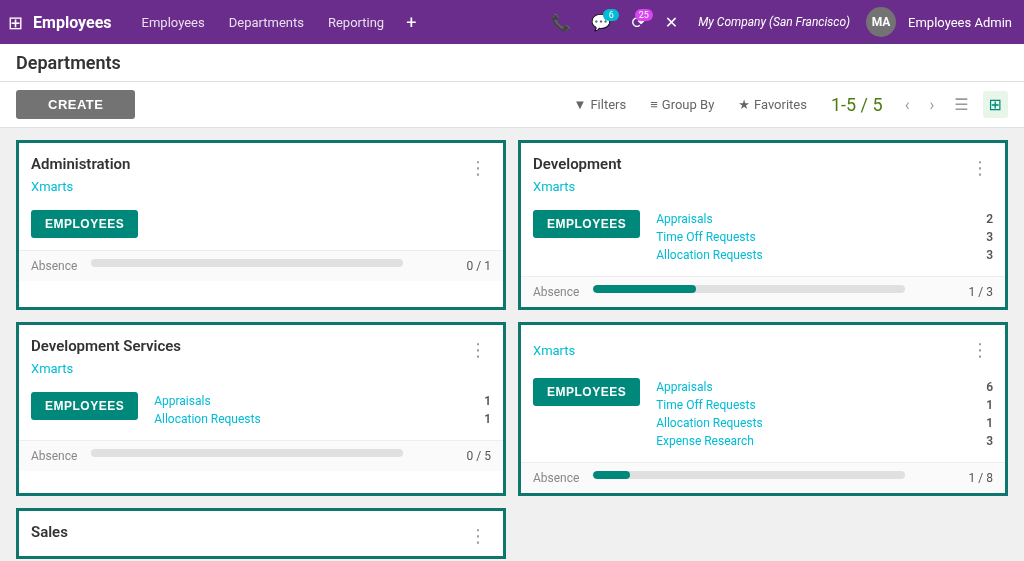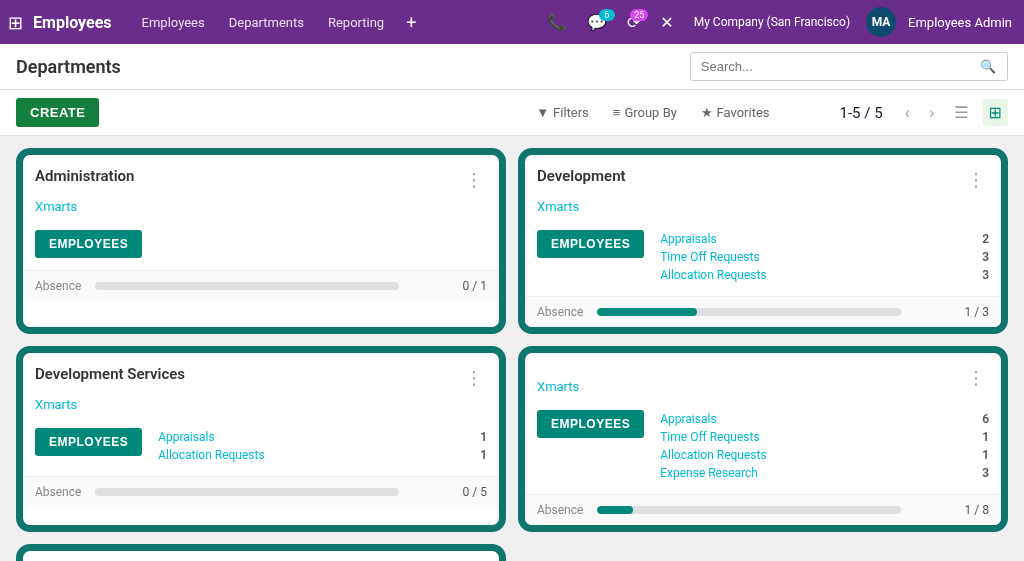--- a/index.html
+++ b/index.html
@@ -20,22 +20,22 @@
     .topnav-menu-item { color: rgba(255,255,255,0.85); padding: 4px 10px; cursor: pointer; font-size: 13px; border-radius: 3px; }
     .topnav-plus { color: white; font-size: 18px; padding: 4px 8px; cursor: pointer; }
     .topnav-spacer { flex: 1; }
     .topnav-icon { color: white; padding: 4px 8px; cursor: pointer; font-size: 16px; position: relative; }
     .badge {
       position: absolute; top: 0; right: 0;
       background: #00bcd4; color: white; font-size: 9px;
       border-radius: 10px; padding: 1px 4px; min-width: 16px; text-align: center;
     }
     .badge-orange { background: #d946ef; }
-    .topnav-company { color: white; font-size: 12px; padding: 4px 8px; }
-    .topnav-avatar { width: 30px; height: 30px; border-radius: 50%; background: #0c4a6e; display: flex; align-items: center; justify-content: center; color: white; font-size: 12px; font-weight: bold; margin: 0 4px; }
+    .topnav-company { color: white; font-size: 12px; padding: 4px 8px; font-style: italic; }
+    .topnav-avatar { width: 30px; height: 30px; border-radius: 50%; background: #737373; display: flex; align-items: center; justify-content: center; color: white; font-size: 12px; font-weight: bold; margin: 0 4px; }
     .topnav-user { color: white; font-size: 13px; padding: 4px 4px; }
 
     
     .main-container { display: flex; height: calc(561px - 44px); }
 
     
     .page-content { flex: 1; display: flex; flex-direction: column; overflow: hidden; }
 
     
     .page-header {
@@ -56,60 +56,60 @@
     
     .toolbar {
       background: white;
       padding: 8px 16px;
       border-bottom: 1px solid #e0e0e0;
       display: flex;
       align-items: center;
       gap: 8px;
     }
     .btn-create {
-      background: #15803d;
+      background: #737373;
       color: white;
       border: none;
-      padding: 7px 14px;
+      padding: 7px 32px;
       font-size: 13px;
       font-weight: 600;
       border-radius: 3px;
       cursor: pointer;
       letter-spacing: 0.5px;
     }
     .toolbar-spacer { flex: 1; }
     .filter-btn { color: #666; cursor: pointer; padding: 4px 8px; font-size: 13px; display: flex; align-items: center; gap: 4px; }
-    .pagination { color: #0f172a; font-size: 15px; padding: 0 8px; margin-left: 46px; }
+    .pagination { color: #4d7c0f; font-size: 18px; padding: 0 8px; }
     .view-btn { color: #999; cursor: pointer; padding: 4px 6px; font-size: 16px; border-radius: 3px; }
     .view-btn.active { color: #00897b; background: #e8f5e9; }
 
     
     .cards-area {
       flex: 1;
       overflow-y: auto;
       padding: 12px 16px;
       background: #f0f0f0;
     }
     .cards-grid { display: grid; grid-template-columns: 1fr 1fr; gap: 12px; }
 
     
     .dept-card {
       background: white;
-      border: 7px solid #0f766e;
-      border-radius: 14px;
+      border: 3px solid #0f766e;
+      border-radius: 0;
       overflow: hidden;
     }
     .card-header {
       padding: 12px 12px 8px 12px;
       display: flex;
       justify-content: space-between;
       align-items: flex-start;
     }
     .card-dept-name { font-size: 15px; font-weight: 600; color: #333; }
-    .card-company { color: #00bcd4; font-size: 13px; margin-top: 14px; }
+    .card-company { color: #00bcd4; font-size: 13px; margin-top: 6px; }
     .card-menu { color: #999; cursor: pointer; font-size: 18px; padding: 2px 4px; }
     .card-body { padding: 8px 12px 12px 12px; display: flex; gap: 16px; align-items: flex-start; }
     .btn-employees {
       background: #00897b;
       color: white;
       border: none;
       padding: 7px 14px;
       font-size: 12px;
       font-weight: 700;
       border-radius: 3px;
@@ -120,21 +120,21 @@
     }
     .card-stats { flex: 1; }
     .stat-row { display: flex; justify-content: space-between; padding: 2px 0; text-align: center; }
     .stat-label { color: #00bcd4; font-size: 12px; cursor: pointer; }
     .stat-value { color: #555; font-size: 12px; font-weight: 600; }
     .card-footer {
       padding: 8px 12px;
       background: #fafafa;
       border-top: 1px solid #eee;
       display: flex;
-      align-items: center;
+      align-items: flex-start;
       gap: 10px;
     }
     .absence-label { color: #888; font-size: 12px; min-width: 50px; }
     .progress-bar-bg { flex: 1; background: #e0e0e0; height: 8px; border-radius: 4px; overflow: hidden; }
     .progress-bar-fill { height: 100%; background: #00897b; border-radius: 4px; }
     .absence-count { color: #555; font-size: 12px; min-width: 30px; text-align: right; margin-left: 48px; }
 
     
     .cards-area::-webkit-scrollbar { width: 8px; }
     .cards-area::-webkit-scrollbar-track { background: #f0f0f0; }
@@ -164,24 +164,20 @@
   <span class="topnav-company">My Company (San Francisco)</span>
   <div class="topnav-avatar">MA</div>
   <span class="topnav-user">Employees Admin</span>
 </nav>
 
 <div class="main-container">
   <div class="page-content">
 
     <div class="page-header">
       <span class="page-title">Departments</span>
-      <div class="search-bar-container">
-        <input class="search-input" type="text" placeholder="Search..." style="">
-        <span class="search-icon">🔍</span>
-      </div>
     </div>
 
     <div class="toolbar">
       <button class="btn-create">CREATE</button>
       <span class="toolbar-spacer"></span>
       <span class="filter-btn">
         <span>▼</span>
         <span>Filters</span>
       </span>
       <span class="filter-btn">

